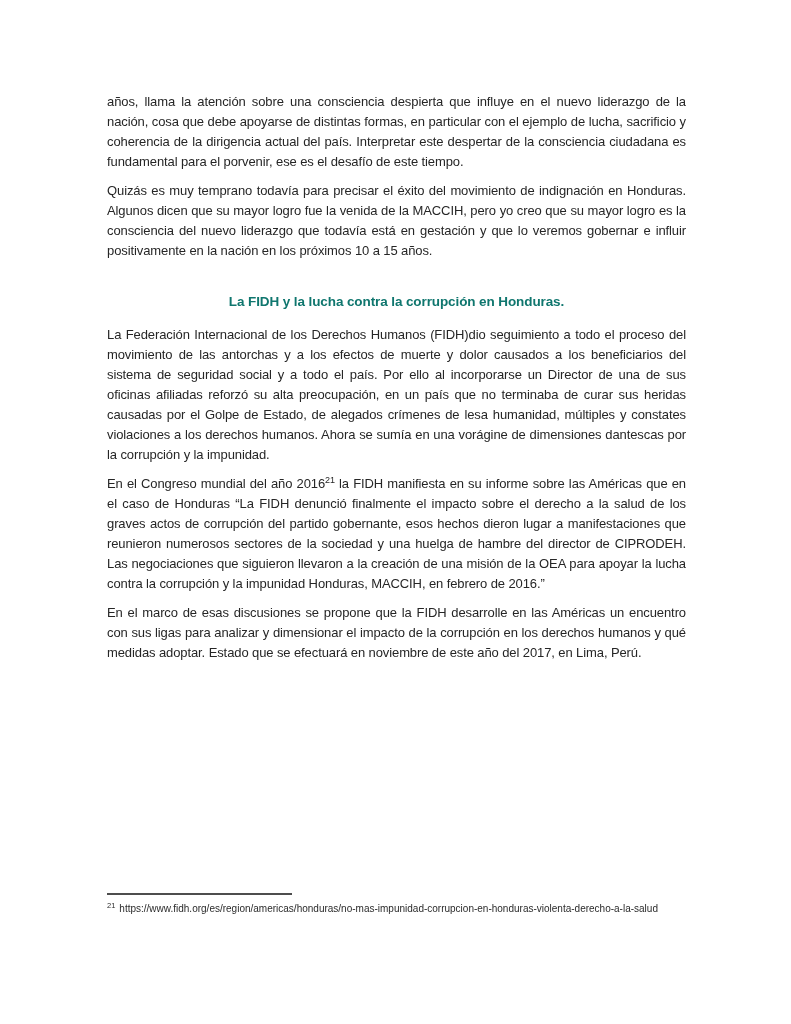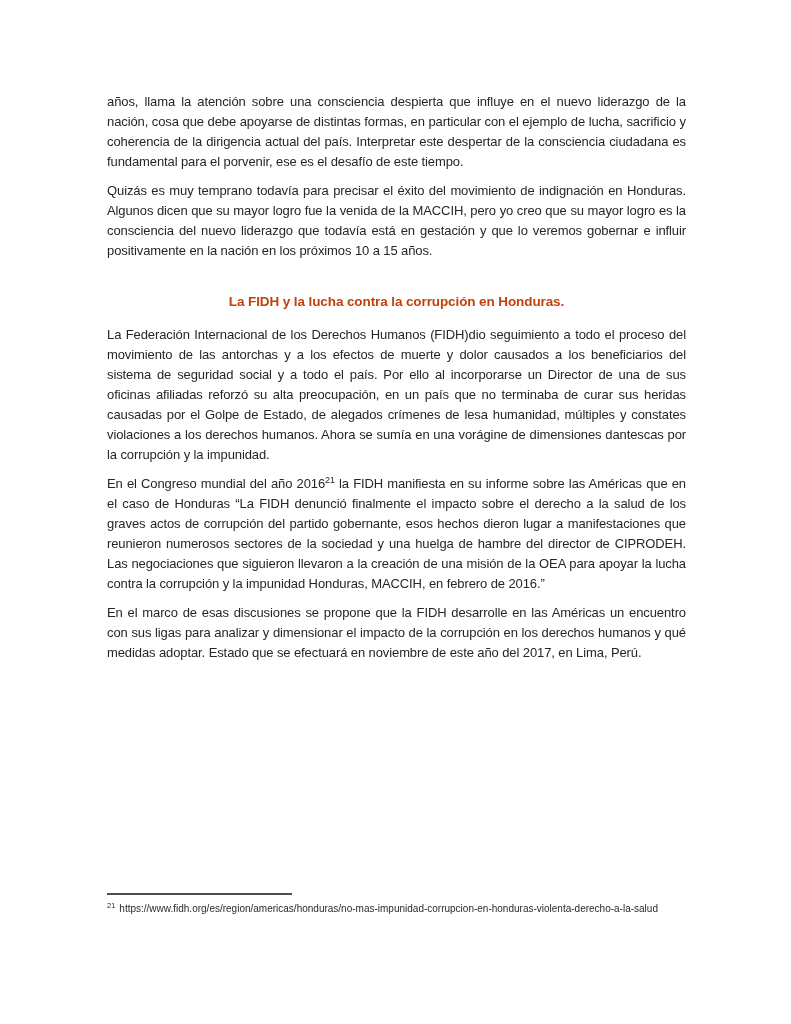--- a/index.html
+++ b/index.html
@@ -32,21 +32,21 @@
     line-height: 20px;
     letter-spacing: -0.1px;
     text-align: justify;
     margin: 0 0 9px 0;
   }
   h2.section-heading {
     font-size: 13.5px;
     line-height: 20px;
     font-weight: 700;
     text-align: center;
-    color: #c2410c;
+    color: #0f766e;
     margin: 31px 0 13px 0;
     letter-spacing: -0.1px;
   }
   sup.note-ref {
     font-size: 9px;
     line-height: 0;
     vertical-align: super;
   }
   .footnote-area {
     position: absolute;

